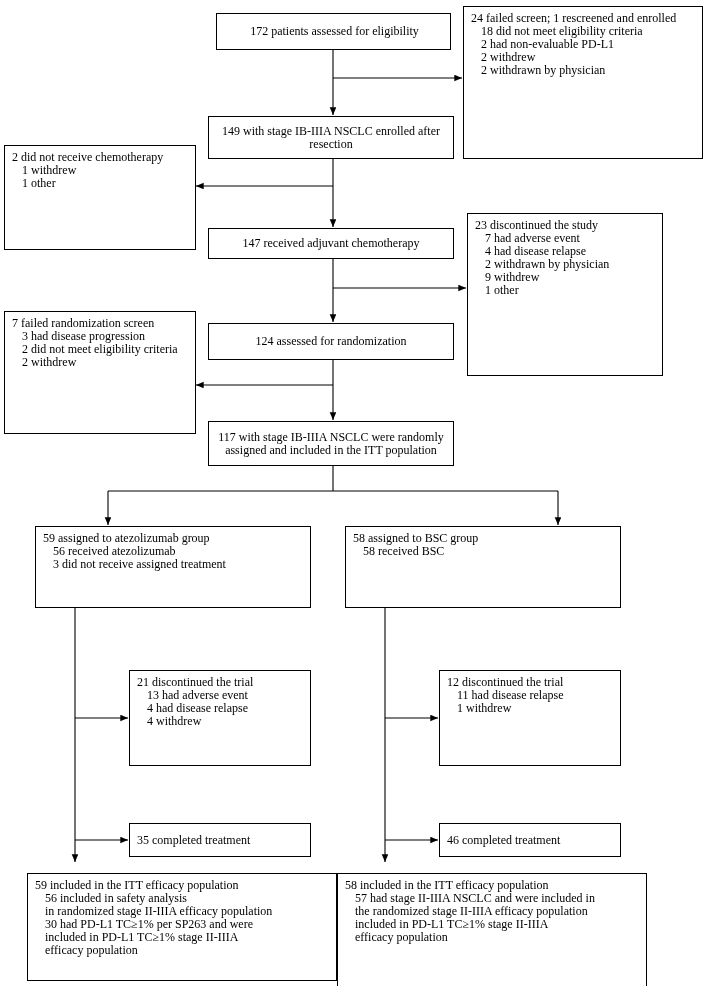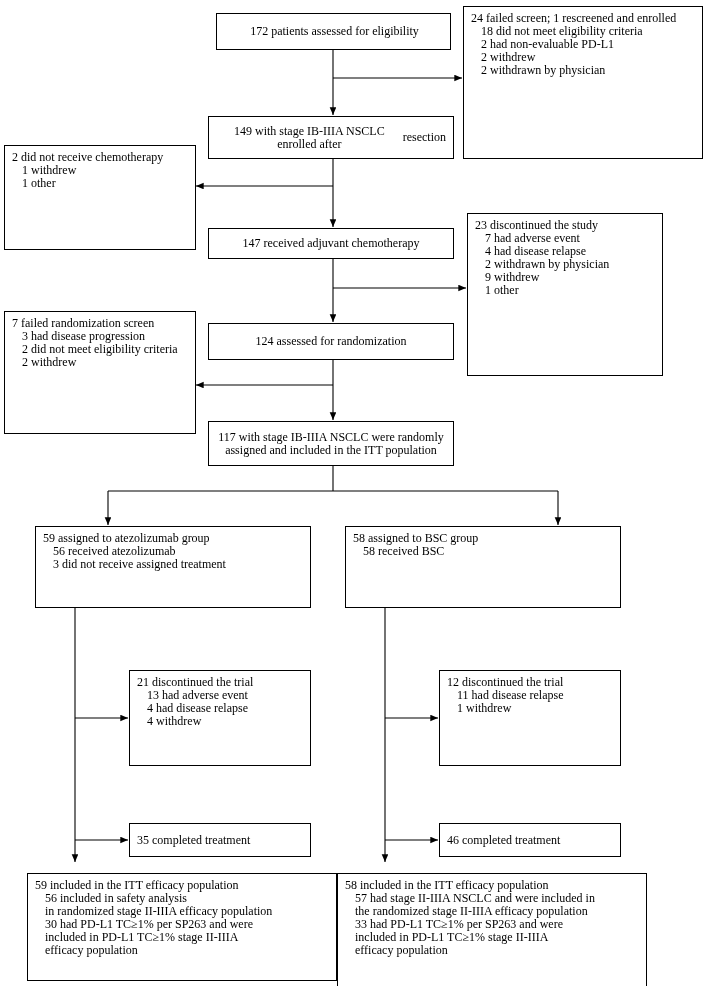--- a/index.html
+++ b/index.html
@@ -100,21 +100,21 @@
   </div>
 
   <div class="box left" style="left:463px; top:6px; width:240px; height:153px;">
     <span class="ml">24 failed screen; 1 rescreened and enrolled</span>
     <span class="ml indent1">18 did not meet eligibility criteria</span>
     <span class="ml indent1">2 had non-evaluable PD-L1</span>
     <span class="ml indent1">2 withdrew</span>
     <span class="ml indent1">2 withdrawn by physician</span>
   </div>
 
-  <div class="box center" style="left:208px; top:116px; width:246px; height:43px; flex-direction:row;">
+  <div class="box center" style="left:208px; top:116px; width:246px; height:43px; flex-direction:column;">
     <span class="ml">149 with stage IB-IIIA NSCLC enrolled after</span>
     <span class="ml">resection</span>
   </div>
 
   <div class="box left" style="left:4px; top:145px; width:192px; height:105px;">
     <span class="ml">2 did not receive chemotherapy</span>
     <span class="ml indent1">1 withdrew</span>
     <span class="ml indent1">1 other</span>
   </div>
 
@@ -185,18 +185,17 @@
     <span class="ml indent2">in randomized stage II-IIIA efficacy population</span>
     <span class="ml indent1">30 had PD-L1 TC≥1% per SP263 and were</span>
     <span class="ml indent2">included in PD-L1 TC≥1% stage II-IIIA</span>
     <span class="ml indent2">efficacy population</span>
   </div>
 
   <div class="box left" style="left:337px; top:873px; width:310px; height:136px;">
     <span class="ml">58 included in the ITT efficacy population</span>
     <span class="ml indent1">57 had stage II-IIIA NSCLC and were included in</span>
     <span class="ml indent2">the randomized stage II-IIIA efficacy population</span>
-    <span class="ml indent1">33 had PD-L1 TC≥1% per SP263 and were</span>
     <span class="ml indent2">included in PD-L1 TC≥1% stage II-IIIA</span>
     <span class="ml indent2">efficacy population</span>
   </div>
 
 </div>
 
 </body></html>

